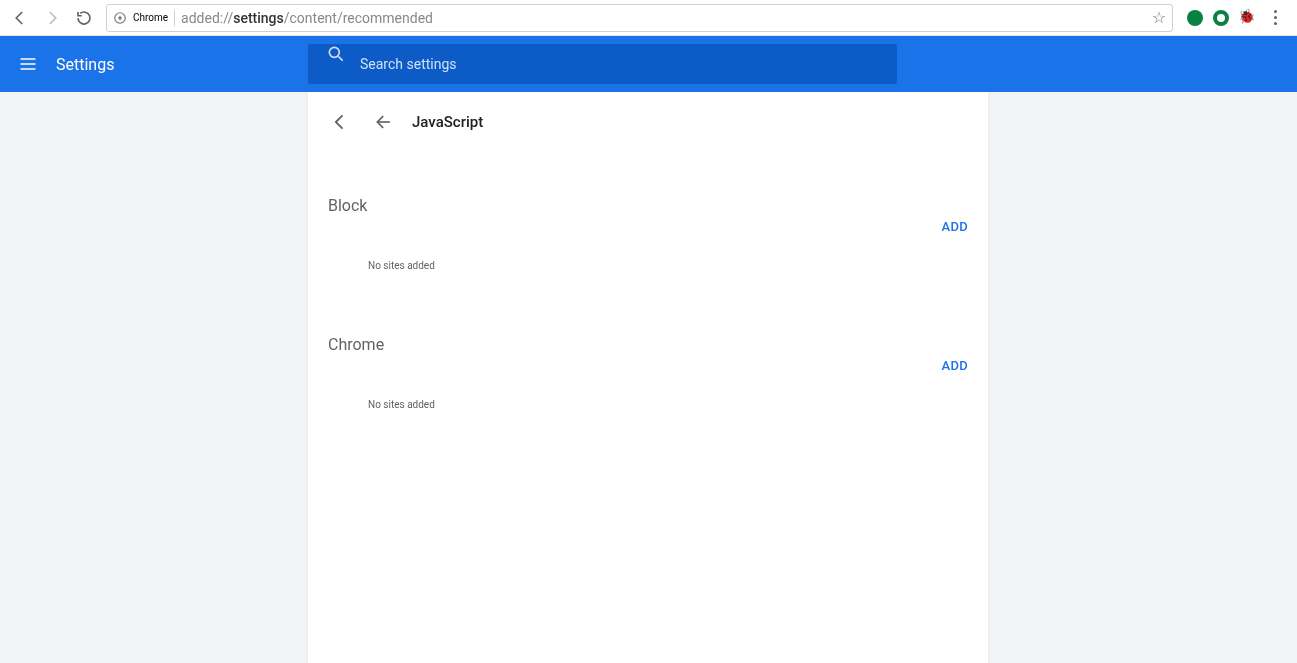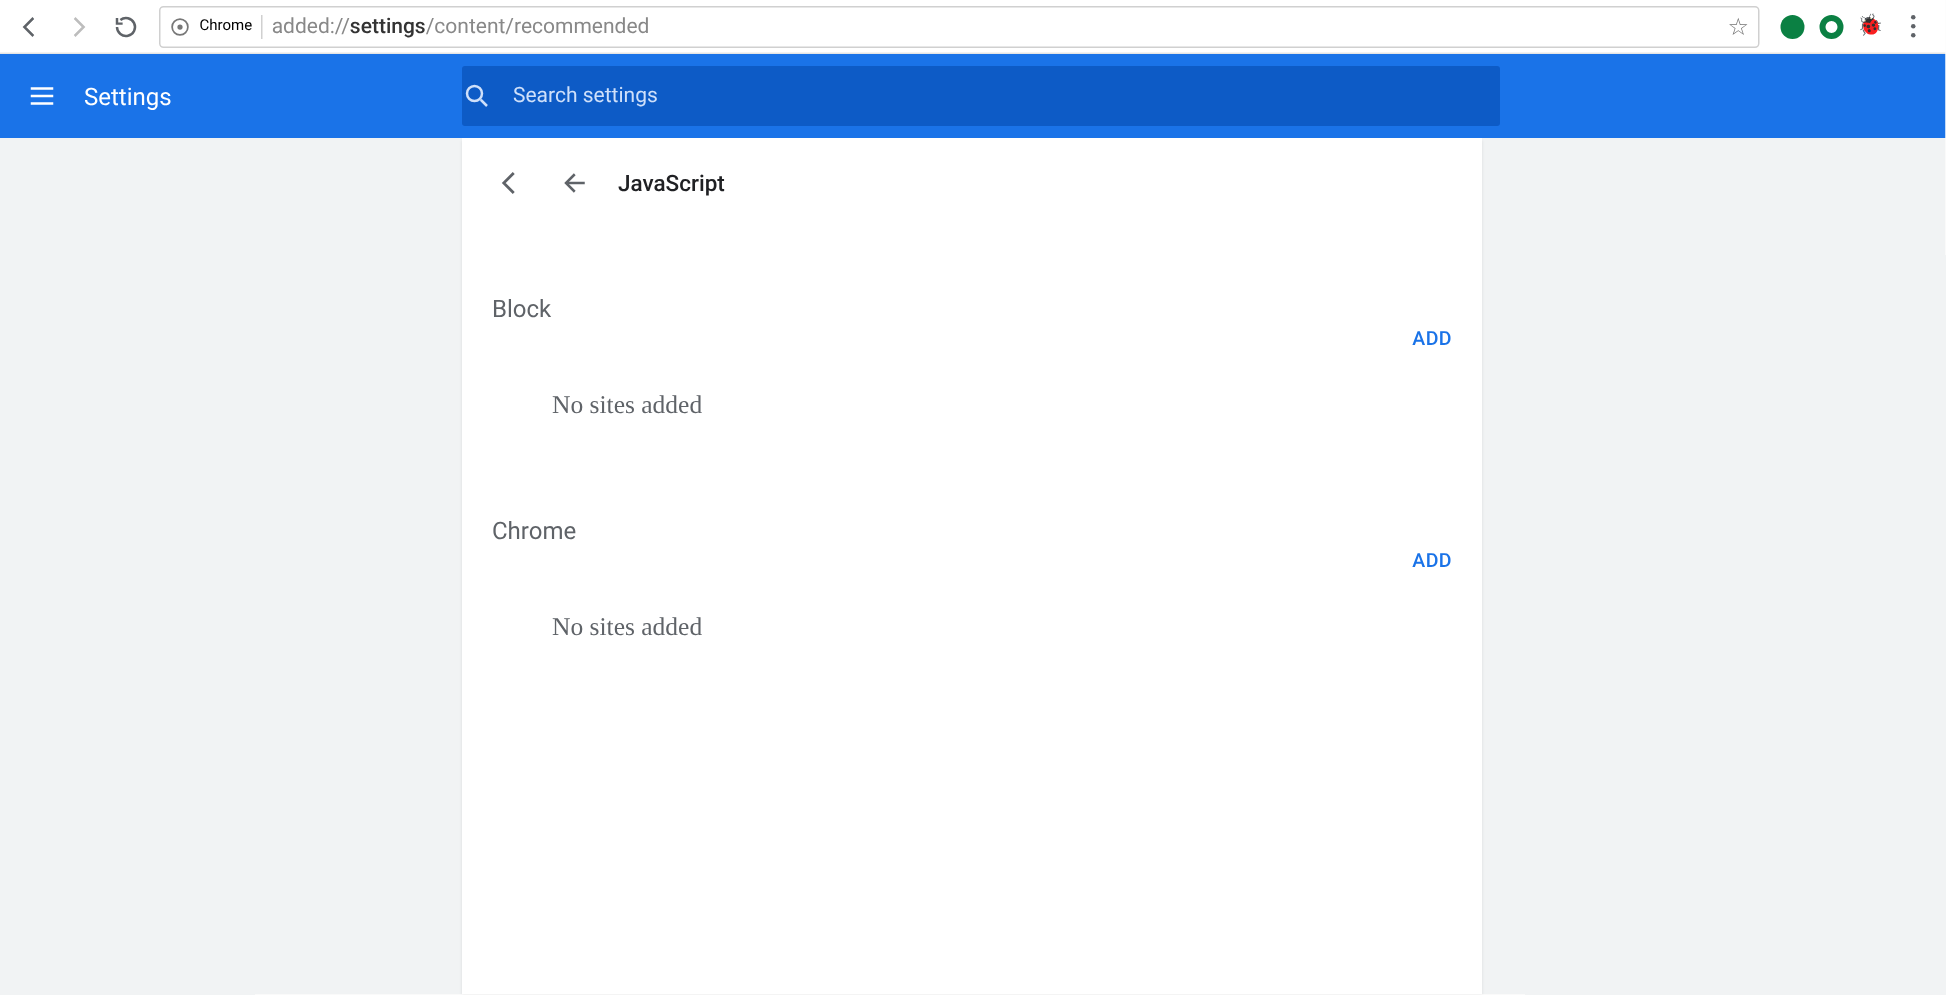--- a/index.html
+++ b/index.html
@@ -64,27 +64,26 @@
     display:flex; align-items:center; justify-content:center;
   }
   .settings-header h1 {
     font-size: 16px; font-weight: 400; color:#fff;
   }
   .search-wrap {
     margin-left: auto;
     margin-right: auto;
     position: absolute;
     left: 308px;
-    width: 692px;
+    width: 589px;
     height: 40px;
     background: #0d5bc6;
     border-radius: 2px;
     display:flex;
-    align-items:center;
-    padding: 0 0;
+    padding: 0 18px;
     gap: 14px;
   }
   .search-wrap input {
     background: transparent;
     border: none;
     outline: none;
     color: #fff;
     font-size: 14px;
     width: 100%;
   }
@@ -117,21 +116,21 @@
   .row {
     display:flex;
     align-items:center;
     justify-content:space-between;
     padding: 18px 20px;
   }
   .row.main-toggle { margin-top: 20px; }
   .row-label { font-size: 14px; color:#202124; }
   .section-label { font-size: 16px; color:#5f6368; }
   .add-btn { font-size: 13px; font-weight:500; color:#1a73e8; letter-spacing:0.3px;margin-top:43px; }
-  .empty-msg { font-size: 17px; color:#5f6368; padding: 8px 20px 20px 60px; font-family: Liberation Serif, serif; }
+  .empty-msg { font-size: 10px; color:#5f6368; padding: 8px 20px 20px 60px; }
 
   
   .toggle {
     width: 34px; height: 14px; border-radius: 7px;
     background: #8ab4f8; position: relative;
   }
   .toggle .knob {
     position:absolute; right:-2px; top:-3px;
     width:20px; height:20px; border-radius:50%;
     background:#1a73e8;

